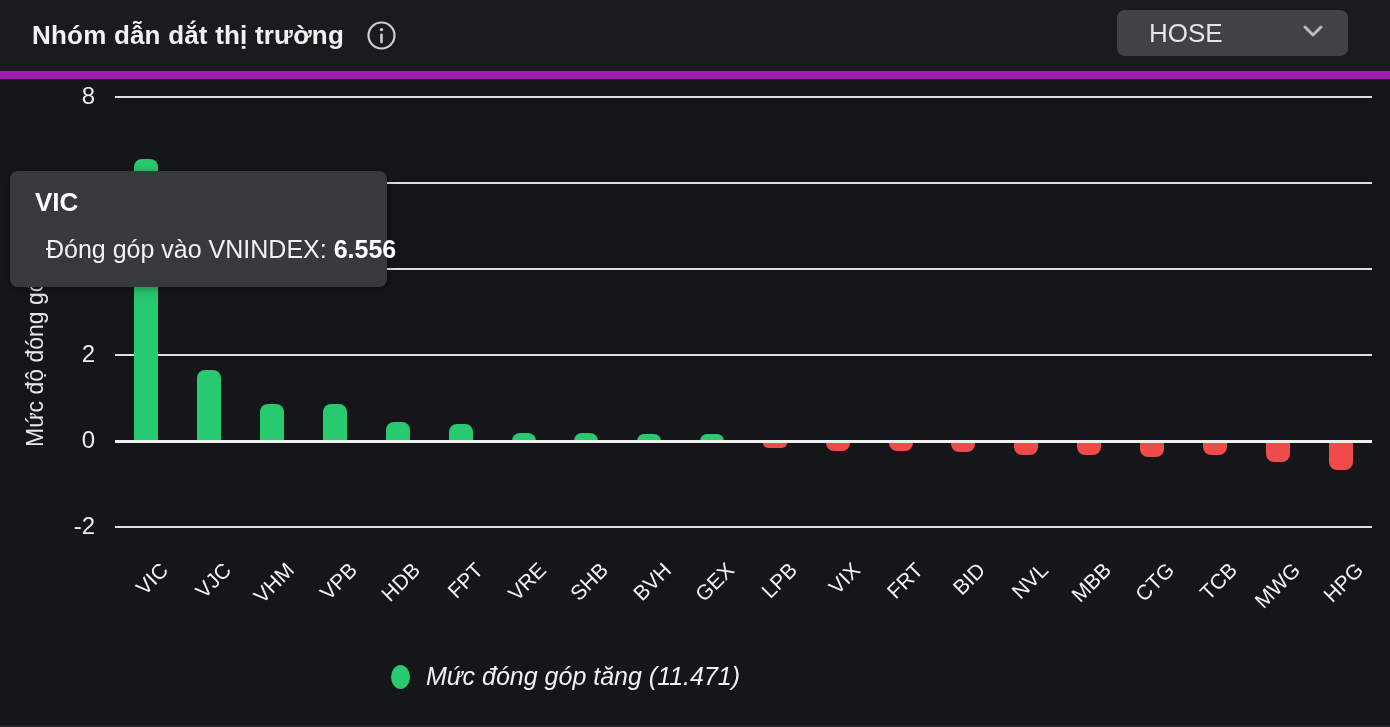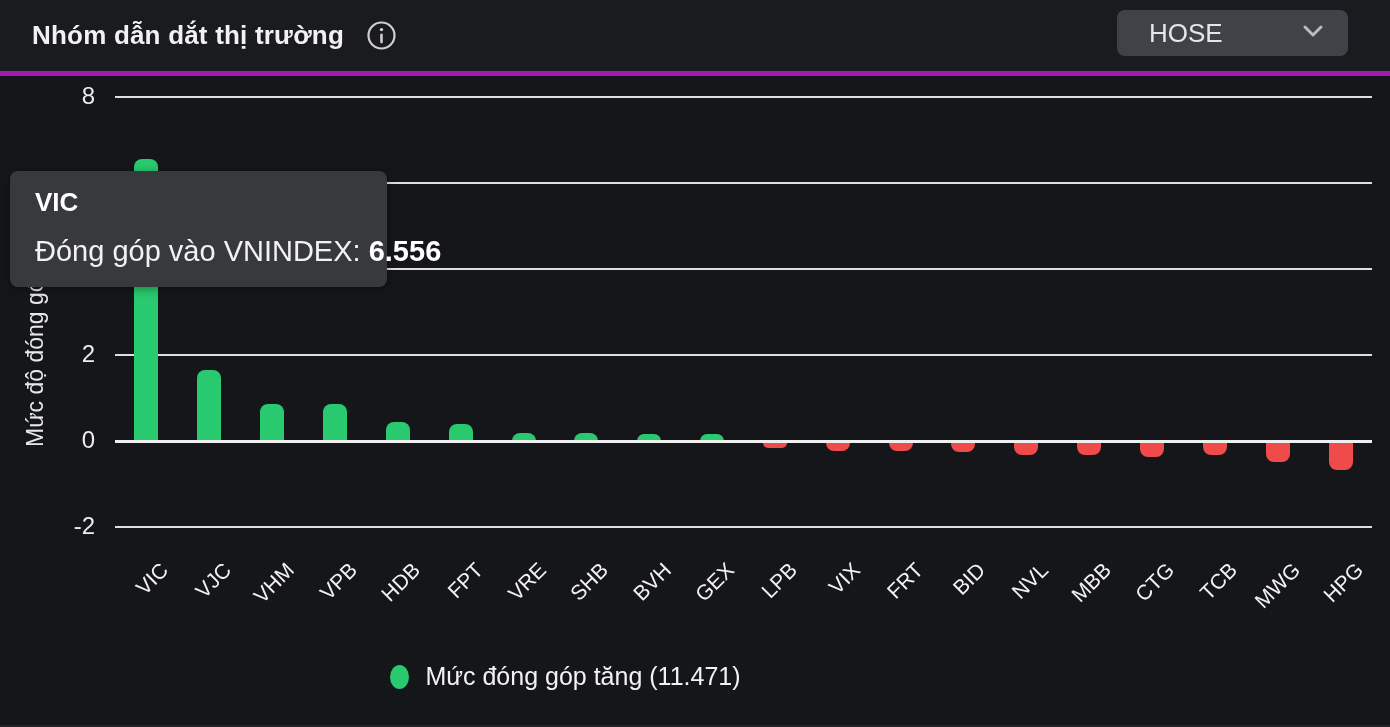--- a/index.html
+++ b/index.html
@@ -5,21 +5,21 @@
   html,body{margin:0;padding:0;background:#0c0d0f;}
   .app{
     position:relative;width:1390px;height:727px;
     background:#151619;overflow:hidden;
     font-family:"Liberation Sans","DejaVu Sans",sans-serif;
     color:#ededed;
   }
   
   .header{
     position:absolute;top:0;left:0;width:1390px;height:71px;
-    background:#1a1b1e;border-bottom:5px solid #a21caf;
+    background:#1a1b1e;border-bottom:8px solid #a21caf;
     display:flex;align-items:center;
   }
   .title-row{display:flex;align-items:center;margin-left:32px;gap:22px;}
   .widget-title{font-size:26px;font-weight:700;color:#f1f1f1;letter-spacing:.2px;margin:0;}
   .info-btn{display:flex;align-items:center;cursor:pointer;}
   .select{
     position:absolute;right:42px;top:10px;width:231px;height:46px;
     background:#3f4347;border-radius:8px;
     display:flex;align-items:center;cursor:pointer;
   }
@@ -47,26 +47,26 @@
     transform:rotate(-90deg);transform-origin:0 0;
     font-size:23px;color:#e8e8e8;white-space:nowrap;z-index:2;
   }
   
   .tooltip{
     position:absolute;left:10px;top:97px;width:377px;height:116px;
     background:#37393d;border-radius:8px;z-index:10;
     box-shadow:0 2px 10px rgba(0,0,0,.35);
   }
   .tt-title{position:absolute;left:25px;top:16px;font-size:26px;font-weight:700;color:#fff;}
-  .tt-body{position:absolute;left:25px;top:64px;font-size:29px;color:#f2f2f2;white-space:nowrap;}
+  .tt-body{position:absolute;left:36px;top:64px;font-size:25px;color:#f2f2f2;white-space:nowrap;}
   .tt-body b{font-weight:700;color:#fff;}
   
   .legend{
     position:absolute;left:0;top:588px;width:1131px;
-    display:flex;justify-content:center;align-items:center;gap:31px;z-index:2;
+    display:flex;justify-content:center;align-items:center;gap:31px;z-index:2;font-style:italic;
   }
   .legend-item{display:flex;align-items:center;gap:16px;cursor:pointer;}
   .legend-dot{width:19px;height:24px;border-radius:50%;}
   .legend-label{font-size:25px;color:#f2f2f2;}
   .bottom-edge{position:absolute;left:0;bottom:0;width:1390px;height:2px;background:#232428;}
 </style>
 </head>
 <body>
 
 <div class="app">

